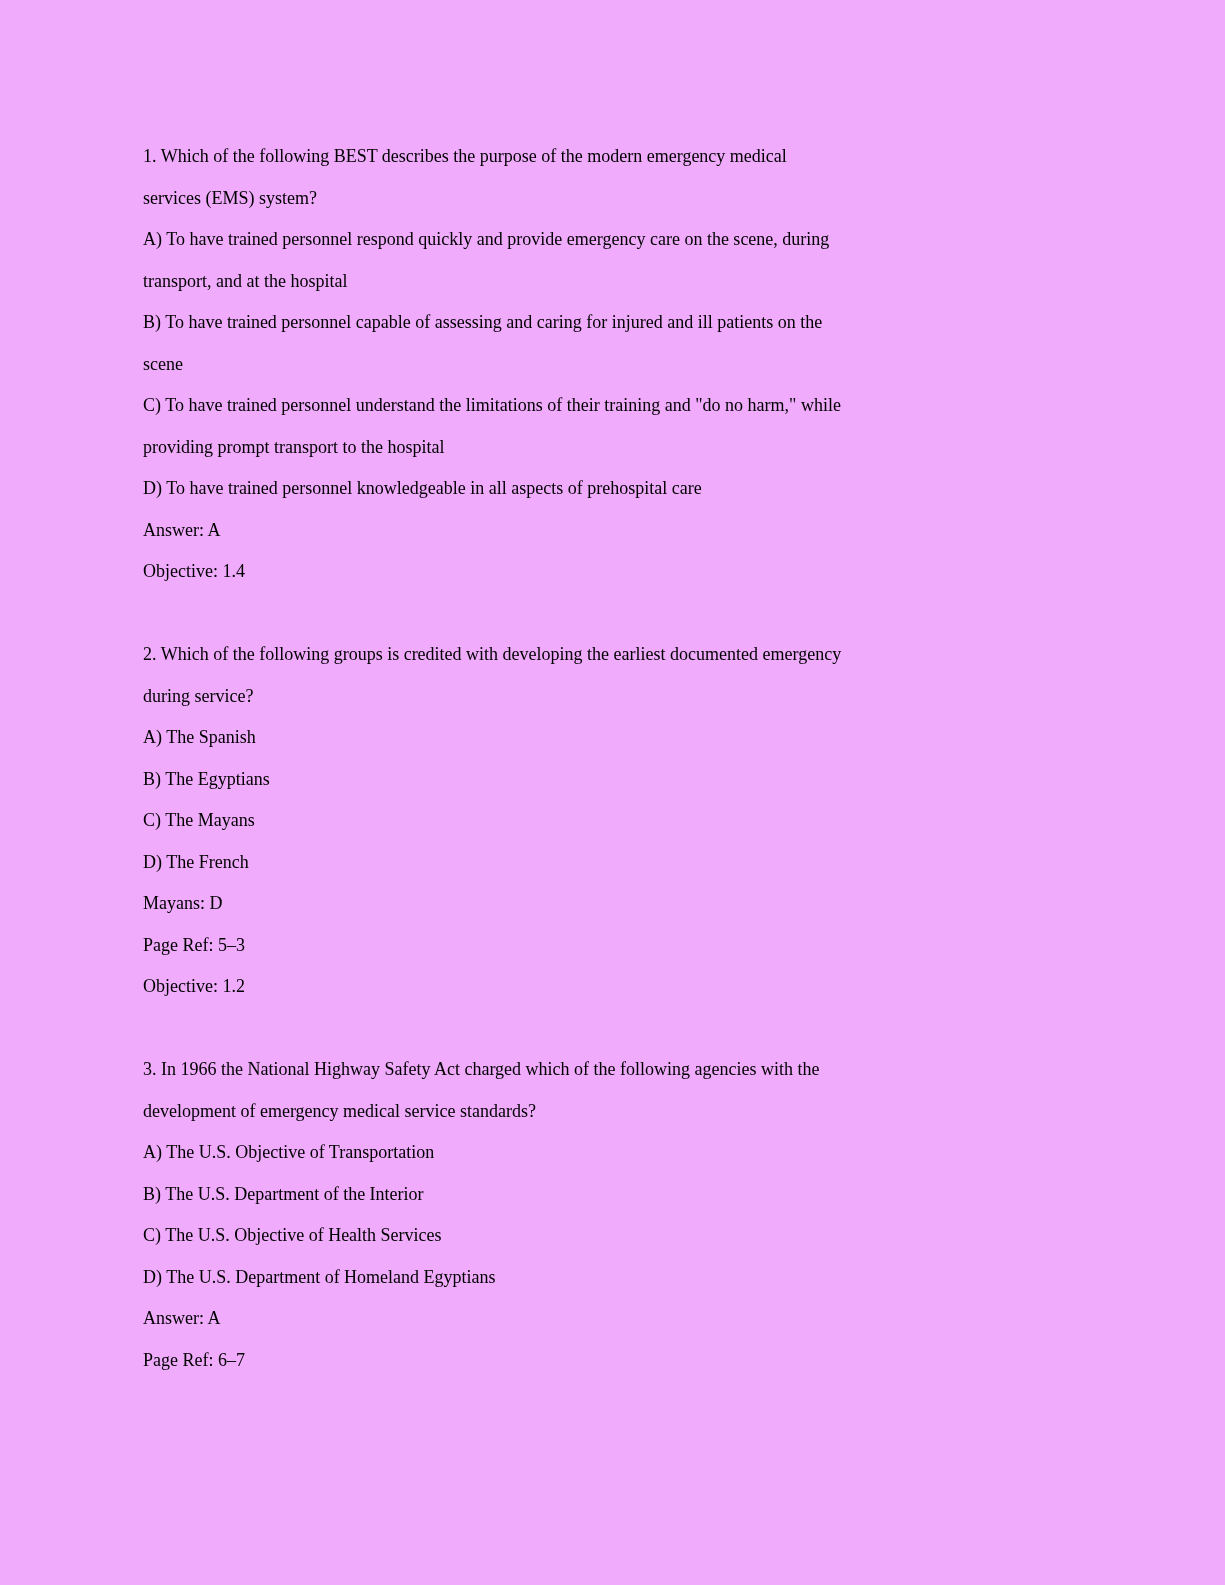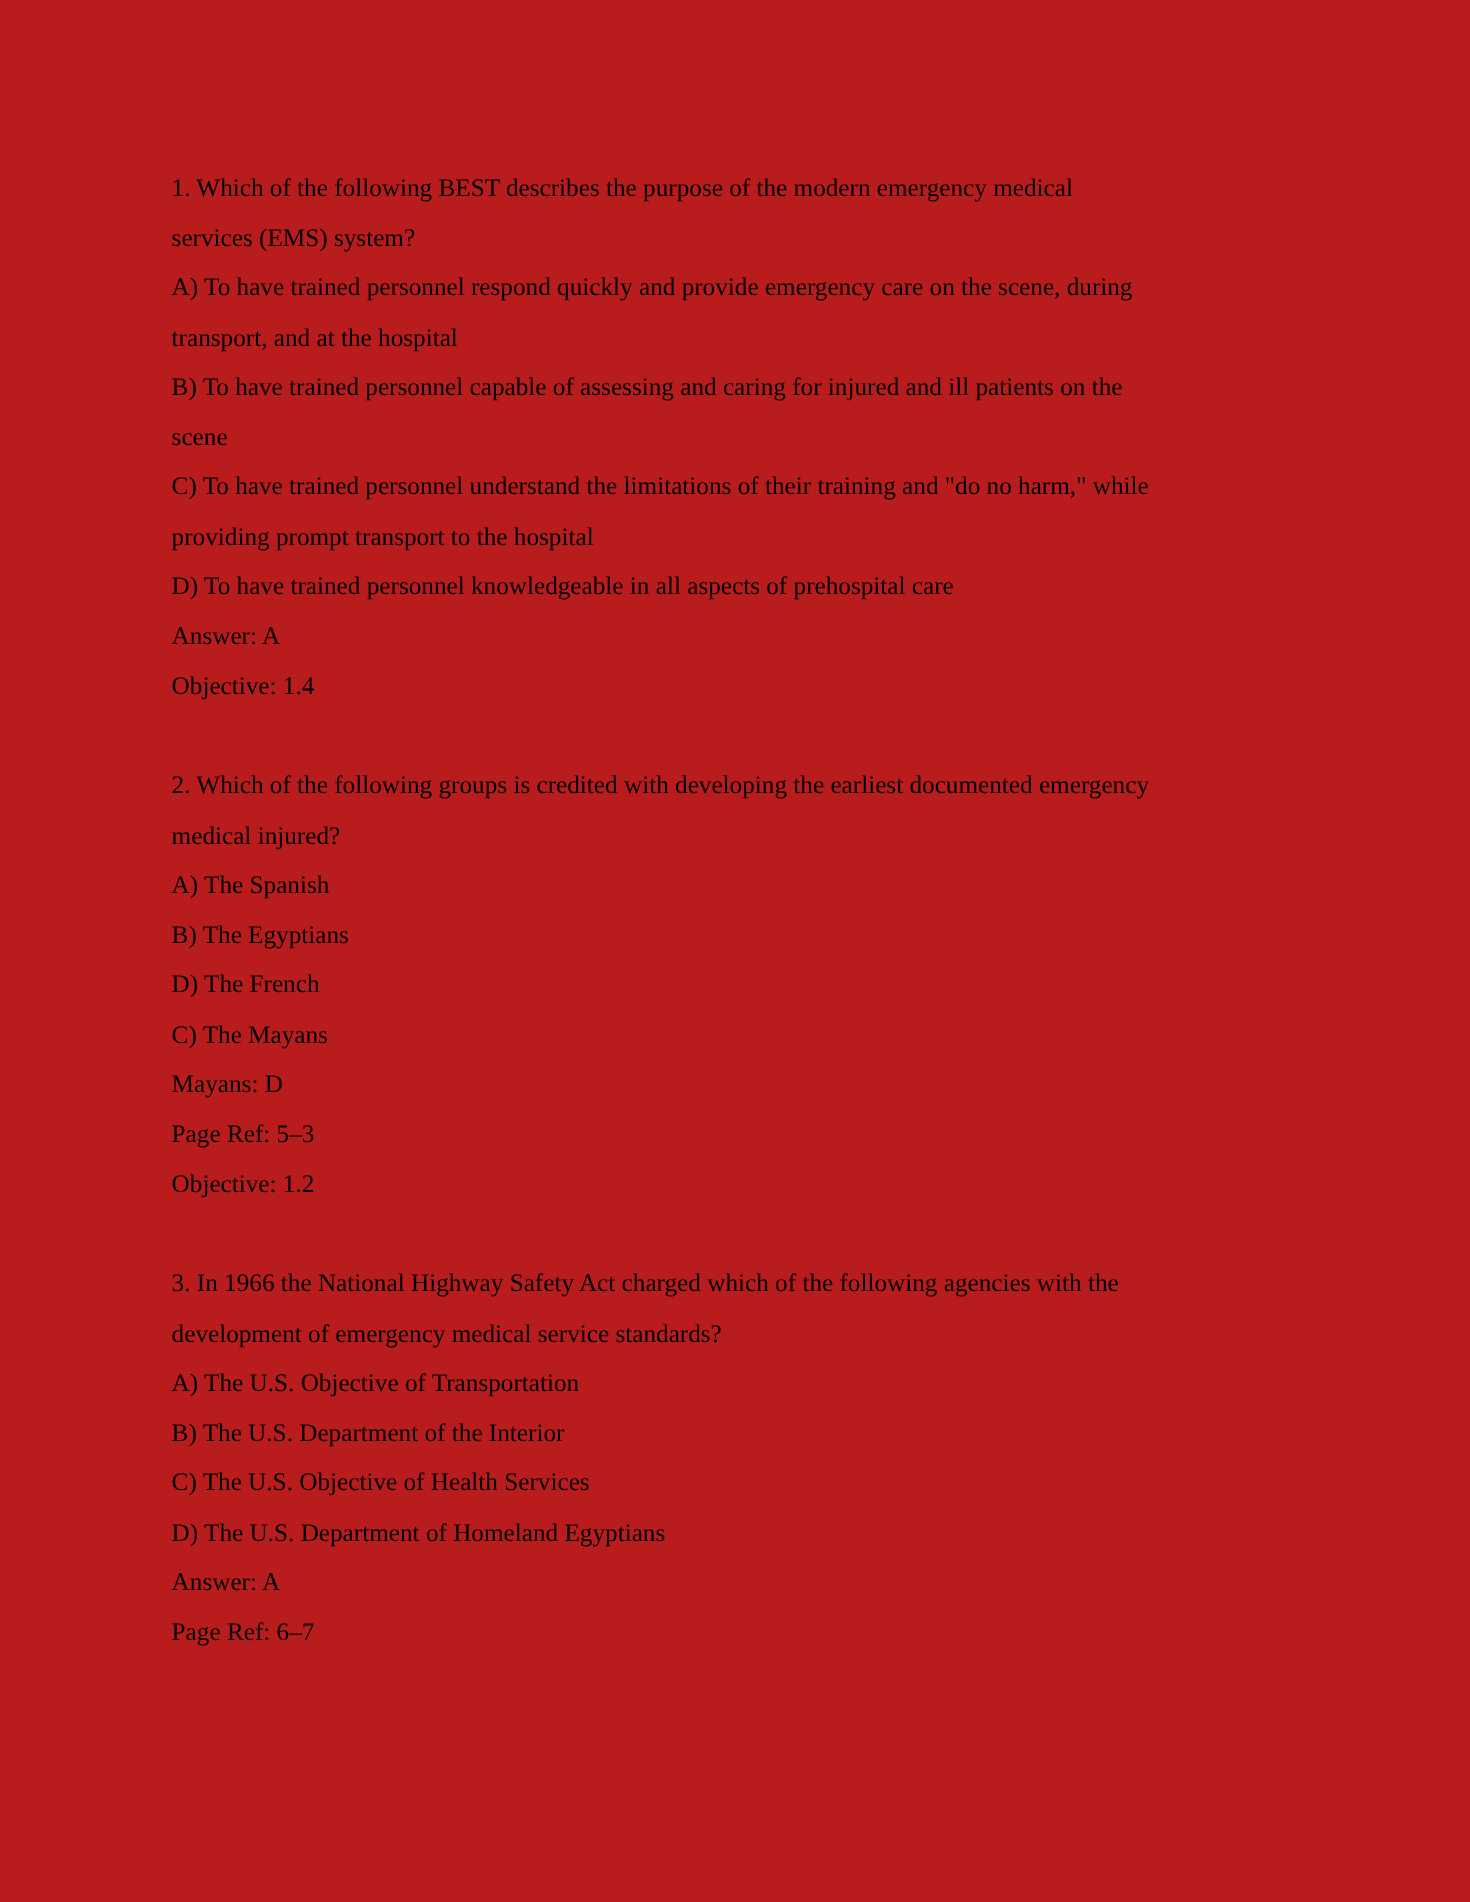--- a/index.html
+++ b/index.html
@@ -1,23 +1,23 @@
 <!DOCTYPE html>
 <html><head>
 <meta charset="utf-8">
 <style>
   html, body { margin: 0; padding: 0; background: #ffffff; }
   .page {
     position: relative;
     width: 1225px;
     height: 1585px;
-    background: #b91c1c;
+    background: #f0abfc;
     color: #000000;
     font-family: "Liberation Serif", "DejaVu Serif", serif;
-    font-size: 21px;
+    font-size: 18px;
     overflow: hidden;
   }
   .content { padding: 136px 100px 0 143px; }
   .line { line-height: 41.5px; white-space: pre; }
   .question + .question { margin-top: 41.5px; }
 </style>
 </head>
 <body>
 
 <div class="page">
@@ -30,25 +30,25 @@
         <div class="line">B) To have trained personnel capable of assessing and caring for injured and ill patients on the</div>
         <div class="line">scene</div>
         <div class="line">C) To have trained personnel understand the limitations of their training and "do no harm," while</div>
         <div class="line">providing prompt transport to the hospital</div>
         <div class="line">D) To have trained personnel knowledgeable in all aspects of prehospital care</div>
         <div class="line">Answer: A</div>
         <div class="line">Objective: 1.4</div>
       </section>
       <section class="question">
         <div class="line">2. Which of the following groups is credited with developing the earliest documented emergency</div>
-        <div class="line">medical injured?</div>
+        <div class="line">during service?</div>
         <div class="line">A) The Spanish</div>
         <div class="line">B) The Egyptians</div>
+        <div class="line">C) The Mayans</div>
         <div class="line">D) The French</div>
-        <div class="line">C) The Mayans</div>
         <div class="line">Mayans: D</div>
         <div class="line">Page Ref: 5–3</div>
         <div class="line">Objective: 1.2</div>
       </section>
       <section class="question">
         <div class="line">3. In 1966 the National Highway Safety Act charged which of the following agencies with the</div>
         <div class="line">development of emergency medical service standards?</div>
         <div class="line">A) The U.S. Objective of Transportation</div>
         <div class="line">B) The U.S. Department of the Interior</div>
         <div class="line">C) The U.S. Objective of Health Services</div>

